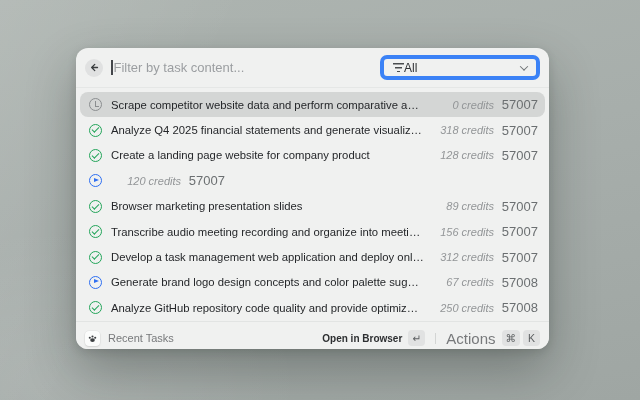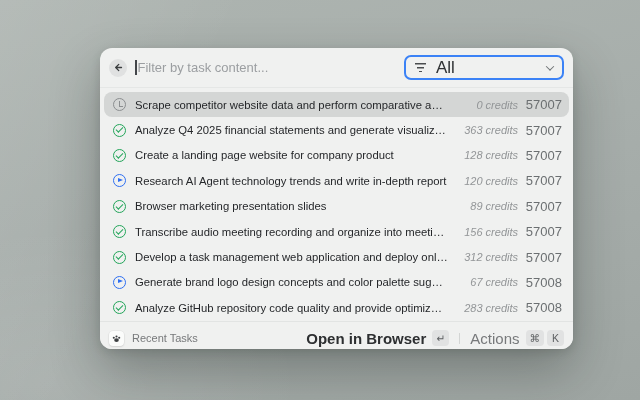--- a/index.html
+++ b/index.html
@@ -4,37 +4,37 @@
 <style>
   * { margin:0; padding:0; box-sizing:border-box; cursor:default; }
   html,body { width:640px; height:400px; overflow:hidden;
     font-family:"Liberation Sans", sans-serif; }
   .wallpaper { position:relative; width:640px; height:400px;
     background:linear-gradient(168deg,#adb4b0 0%,#a7aeab 45%,#9fa6a3 100%); }
   .wallpaper::before { content:""; position:absolute; inset:0;
     background:linear-gradient(115deg, rgba(255,255,255,.10) 0%, rgba(255,255,255,0) 30%),
                radial-gradient(420px 260px at 8% 96%, rgba(255,255,255,.10), rgba(255,255,255,0) 60%); }
 
-  .window { position:absolute; left:100px; top:48px; width:473px; height:301px;
+  .window { position:absolute; left:76px; top:48px; width:473px; height:301px;
     background:#f0f1f0; border-radius:12px; display:flex; flex-direction:column;
     box-shadow:0 22px 50px rgba(20,25,22,.30), 0 3px 10px rgba(20,25,22,.14);
     overflow:hidden; }
 
   
   .header { height:40px; flex:none; display:flex; align-items:center;
     padding:0 9px; border-bottom:1px solid #e5e7e6; }
   .back-btn { width:18px; height:18px; border-radius:50%; background:#e0e1e1;
     display:flex; align-items:center; justify-content:center; flex:none; margin-right:8px; }
   .caret { width:1.5px; height:15px; background:#43464a; flex:none; margin-right:1px; }
   .search-input { border:none; outline:none; background:transparent; flex:1;
     font-size:13px; color:#2f3234; font-family:"Liberation Sans", sans-serif; }
   .search-input::placeholder { color:#9b9ea1; }
-  .dropdown { width:160px; height:25px; flex:none; border:2px solid #3b82f6;
-    border-radius:7px; display:flex; align-items:center; padding:0 9px; gap:10px;
-    color:#2f3234; font-size:17px; }
+  .dropdown { width:160px; height:25px; flex:none; border:4px solid #3b82f6;
+    border-radius:7px; display:flex; align-items:center; padding:0 9px; gap:0;
+    color:#2f3234; font-size:12px; }
   .filter-lines { width:11px; height:9px; flex:none;
     background:linear-gradient(#4a4d4f,#4a4d4f) top center/11px 1.5px no-repeat,
                linear-gradient(#4a4d4f,#4a4d4f) center/7px 1.5px no-repeat,
                linear-gradient(#4a4d4f,#4a4d4f) bottom center/3px 1.5px no-repeat; }
   .chev { width:6px; height:6px; border-right:1.4px solid #6f7375;
     border-bottom:1.4px solid #6f7375; transform:rotate(45deg) translate(-1px,-1px);
     margin-left:auto; flex:none; }
 
   
   .list { flex:1; padding:4px 4px 0 4px; display:flex; flex-direction:column; }
@@ -61,21 +61,21 @@
   .d { flex:none; width:44px; text-align:right; font-size:13px; color:#6b6f71; }
 
   
   .footer { height:34px; flex:none; display:flex; align-items:center;
     border-top:1px solid #e2e4e3; padding:0 9px; background:#f0f1f0; }
   .app-badge { width:15px; height:15px; border-radius:4px; background:#fbfcfb;
     box-shadow:0 0 0 .5px rgba(0,0,0,.06), 0 1px 2px rgba(0,0,0,.10);
     display:flex; align-items:center; justify-content:center; flex:none; }
   .app-label { font-size:11px; color:#77797b; margin-left:8px; }
   .footer-right { margin-left:auto; display:flex; align-items:center; gap:6px; }
-  .primary-action { font-size:15px; font-weight:700; color:#2d2f31; }
+  .primary-action { font-size:10px; font-weight:700; color:#2d2f31; }
   .key { min-width:17px; height:16px; padding:0 4px; border-radius:4px;
     background:#e1e2e2; color:#5d6062; font-size:10.5px; display:inline-flex;
     align-items:center; justify-content:center; }
   .vsep { width:1px; height:11px; background:#d3d5d4; margin:0 4px; }
   .secondary-action { font-size:15px; color:#77797b; }
   .keys { display:flex; gap:3px; }
 </style>
 </head>
 <body>
 
@@ -103,35 +103,34 @@
 
         <span class="t">Scrape competitor website data and perform comparative analysis</span>
         <span class="c">0 credits</span>
         <span class="d">57007</span>
       </div>
       <div class="row" data-status="completed">
 
         <span class="ic ic-check"></span>
 
         <span class="t">Analyze Q4 2025 financial statements and generate visualizations</span>
-        <span class="c">363 credits</span>
+        <span class="c">318 credits</span>
         <span class="d">57007</span>
       </div>
       <div class="row" data-status="completed">
 
         <span class="ic ic-check"></span>
 
         <span class="t">Create a landing page website for company product</span>
         <span class="c">128 credits</span>
         <span class="d">57007</span>
       </div>
       <div class="row" data-status="running">
 
         <span class="ic ic-play"></span>
-        <span class="t">Research AI Agent technology trends and write in-depth report</span>
         <span class="c">120 credits</span>
         <span class="d">57007</span>
       </div>
       <div class="row" data-status="completed">
 
         <span class="ic ic-check"></span>
 
         <span class="t">Browser marketing presentation slides</span>
         <span class="c">89 credits</span>
         <span class="d">57007</span>
@@ -157,21 +156,21 @@
         <span class="ic ic-play"></span>
         <span class="t">Generate brand logo design concepts and color palette suggestions</span>
         <span class="c">67 credits</span>
         <span class="d">57008</span>
       </div>
       <div class="row" data-status="completed">
 
         <span class="ic ic-check"></span>
 
         <span class="t">Analyze GitHub repository code quality and provide optimization recommendations</span>
-        <span class="c">283 credits</span>
+        <span class="c">250 credits</span>
         <span class="d">57008</span>
       </div>
     </div>
 
     <div class="footer">
       <div class="app-badge">
         <svg width="9" height="9" viewBox="0 0 12 12" fill="#3c3f41">
           <ellipse cx="6" cy="8.1" rx="3.1" ry="2.5"></ellipse>
           <circle cx="2.4" cy="5" r="1.4"></circle>
           <circle cx="6" cy="3.3" r="1.4"></circle>

